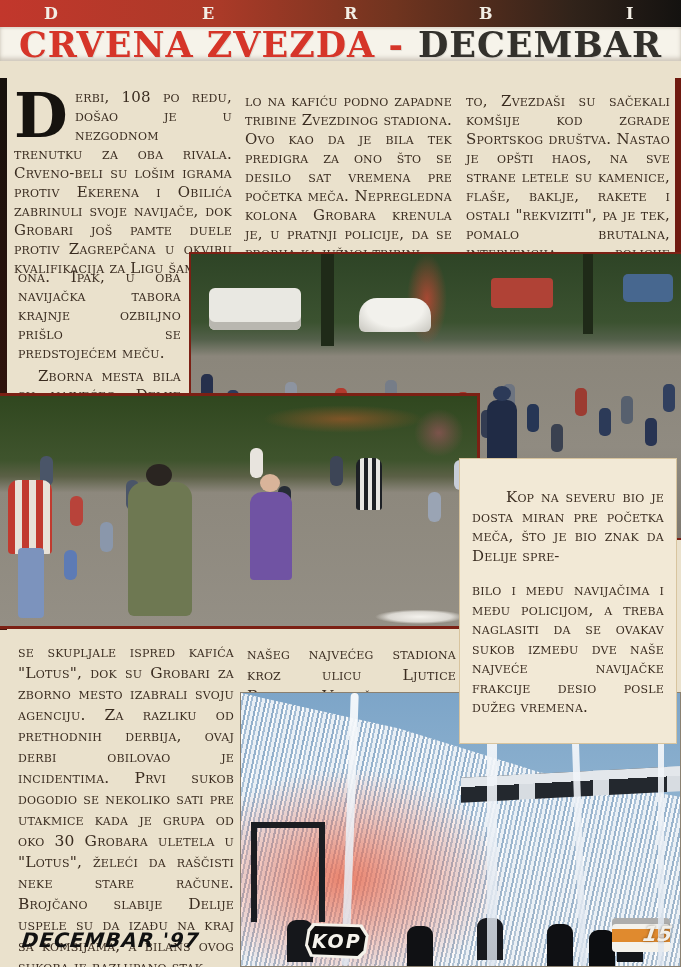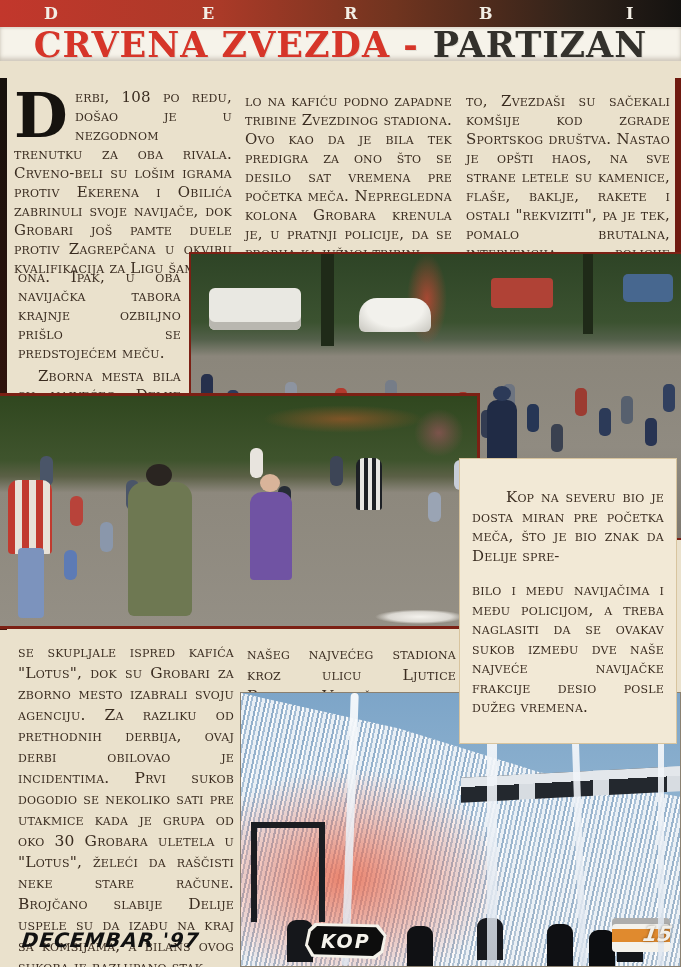--- a/index.html
+++ b/index.html
@@ -118,41 +118,41 @@
   .st4{left:95%;width:6px;}
 
   
   .footer-date{position:absolute;left:22px;top:928px;z-index:6;color:#111;
                font-family:"DejaVu Sans",sans-serif;font-style:italic;font-weight:bold;
                font-size:20px;letter-spacing:1px;transform:skewX(-6deg);}
   .kop{position:absolute;left:305px;top:923px;z-index:6;}
   .kop-outer{background:#f4f2ea;clip-path:polygon(4% 18%,12% 0,90% 4%,100% 34%,96% 82%,86% 100%,8% 94%,0 62%);padding:3px;}
   .kop-inner{background:#0d0d0d;clip-path:polygon(4% 18%,12% 0,90% 4%,100% 34%,96% 82%,86% 100%,8% 94%,0 62%);
              color:#f5f3ec;font-family:"DejaVu Sans",sans-serif;font-weight:900;font-style:italic;
-             font-size:19px;letter-spacing:2px;padding:4px 13px;}
+             font-size:19px;letter-spacing:2px;padding:4px 4px;}
   .page-num{position:absolute;left:643px;top:922px;z-index:6;color:#f2efe8;
             font-family:"DejaVu Sans",sans-serif;font-style:italic;font-weight:bold;font-size:21px;
             text-shadow:0 0 3px rgba(0,0,0,.45);transform:skewX(-8deg);}
 </style>
 </head>
 <body>
 
 <div class="page">
 
   <div class="topbar">
     <span class="letter lt-d">D</span>
     <span class="letter lt-e">E</span>
     <span class="letter lt-r">R</span>
     <span class="letter lt-b">B</span>
     <span class="letter lt-i">I</span>
   </div>
 
   <div class="titleband">
     <span class="title-left">CRVENA ZVEZDA -</span>
-    <span class="title-right">PARTIZAN</span>
+    <span class="title-right">DECEMBAR</span>
   </div>
 
   <div class="frame-left"></div>
   <div class="frame-right"></div>
 
   <div class="col1top bodytext">
     <span class="dropcap">D</span>
     <span>erbi, 108 po redu, došao je u nezgodnom trenutku za oba rivala. Crveno-beli su lošim igrama protiv Ekerena i Obilića zabrinuli svoje navijače, dok Grobari još pamte duele protiv Zagrepčana u okviru kvalifikacija za Ligu šampi-</span>
   </div>
   <div class="col1bot bodytext">

